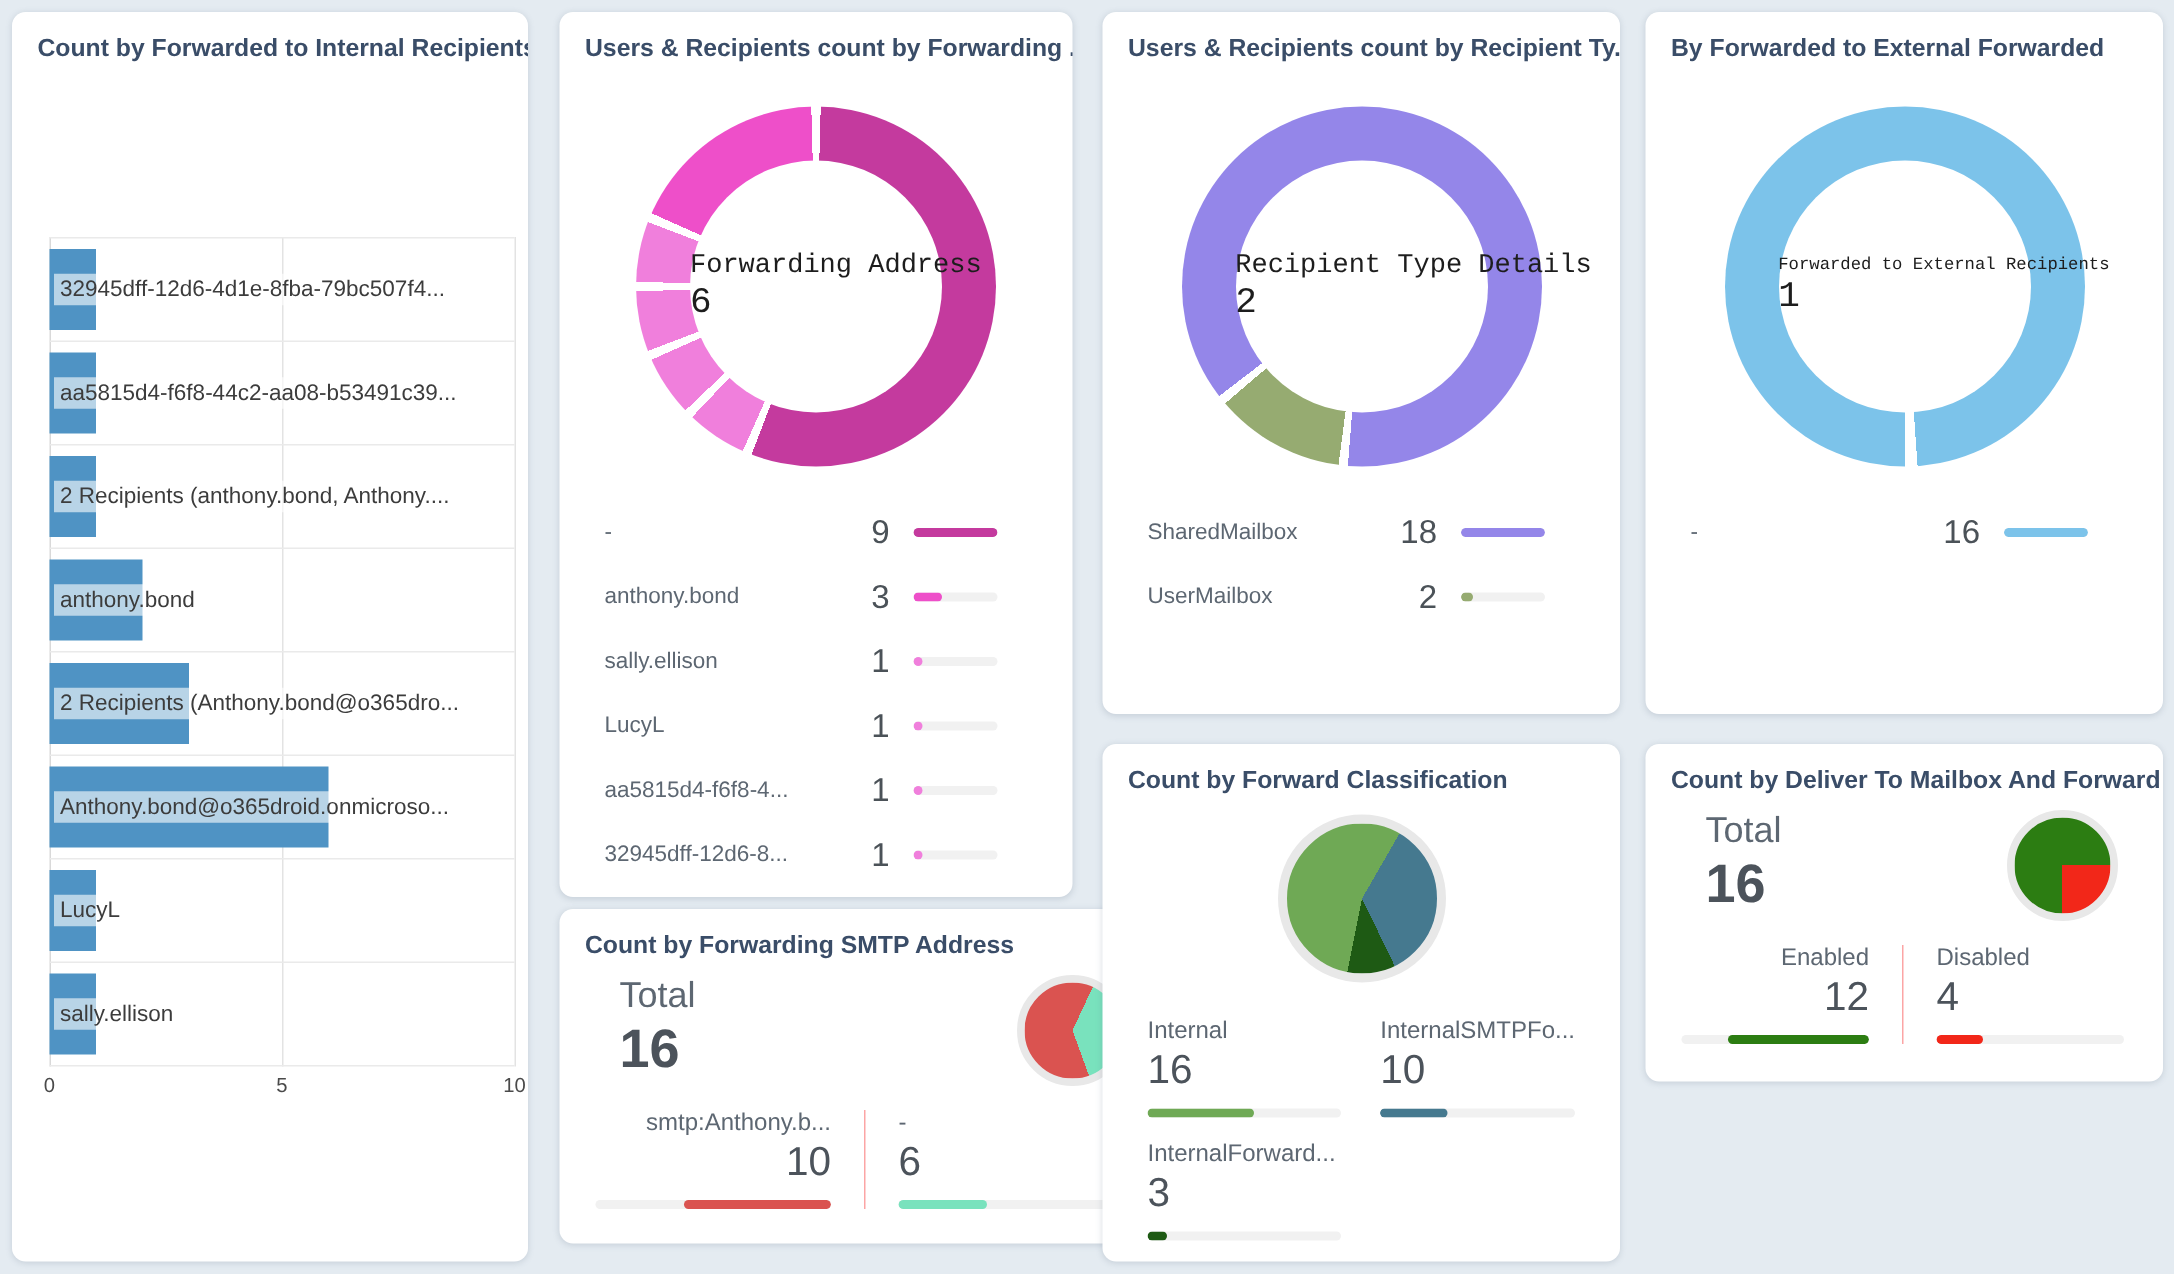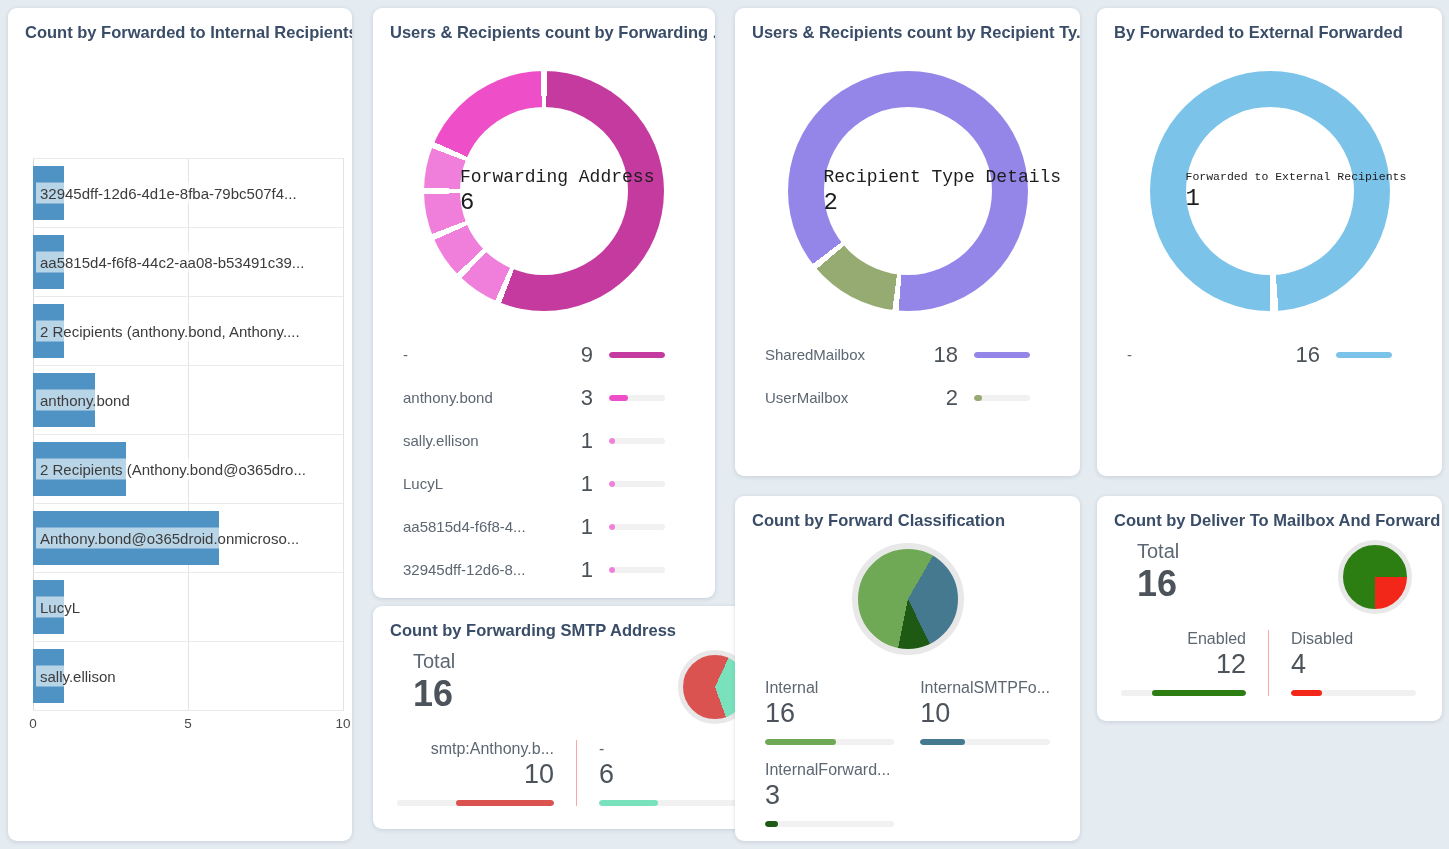--- a/index.html
+++ b/index.html
@@ -55,21 +55,21 @@
 
   .legend { margin-top:22px; padding:0 50px 0 30px; }
   .legend-row { display:flex; align-items:center; height:43px; }
   .legend-label { flex:1; font-size:15px; color:#5d6772; white-space:nowrap; overflow:hidden; }
   .legend-value { font-size:22px; color:#4b5258; font-weight:500; margin-right:16px; min-width:30px; text-align:right; }
   .legend-bar { width:56px; height:6px; border-radius:3px; background:#f1f1f1; overflow:hidden; }
   .legend-fill { height:100%; border-radius:3px; }
 
   
   .tile-content { display:flex; align-items:flex-start; padding:10px 30px 0 40px; }
-  .total-label { font-size:20px; color:#5d6772; }
+  .total-label { font-size:24px; color:#5d6772; }
   .total-value { font-size:36px; font-weight:700; color:#4c535b; margin-top:1px; line-height:1.1; }
   .pie { border-radius:50%; border:5px solid #e8e8e8; margin-left:auto; }
   .pie.small { width:74px; height:74px; }
   .pie.big { width:112px; height:112px; border-width:6px; }
   .pie-wrap-center { display:flex; justify-content:center; margin-top:13px; }
 
   .tiles { display:flex; padding:0 26px 0 24px; margin-top:16px; }
   .tiles .tile { flex:1; padding-right:22px; }
   .tiles .tile + .tile { border-left:1px solid #fca5a5; padding-left:22px; padding-right:0; }
   .tile-label { font-size:16px; color:#5d6772; white-space:nowrap; overflow:hidden; }

